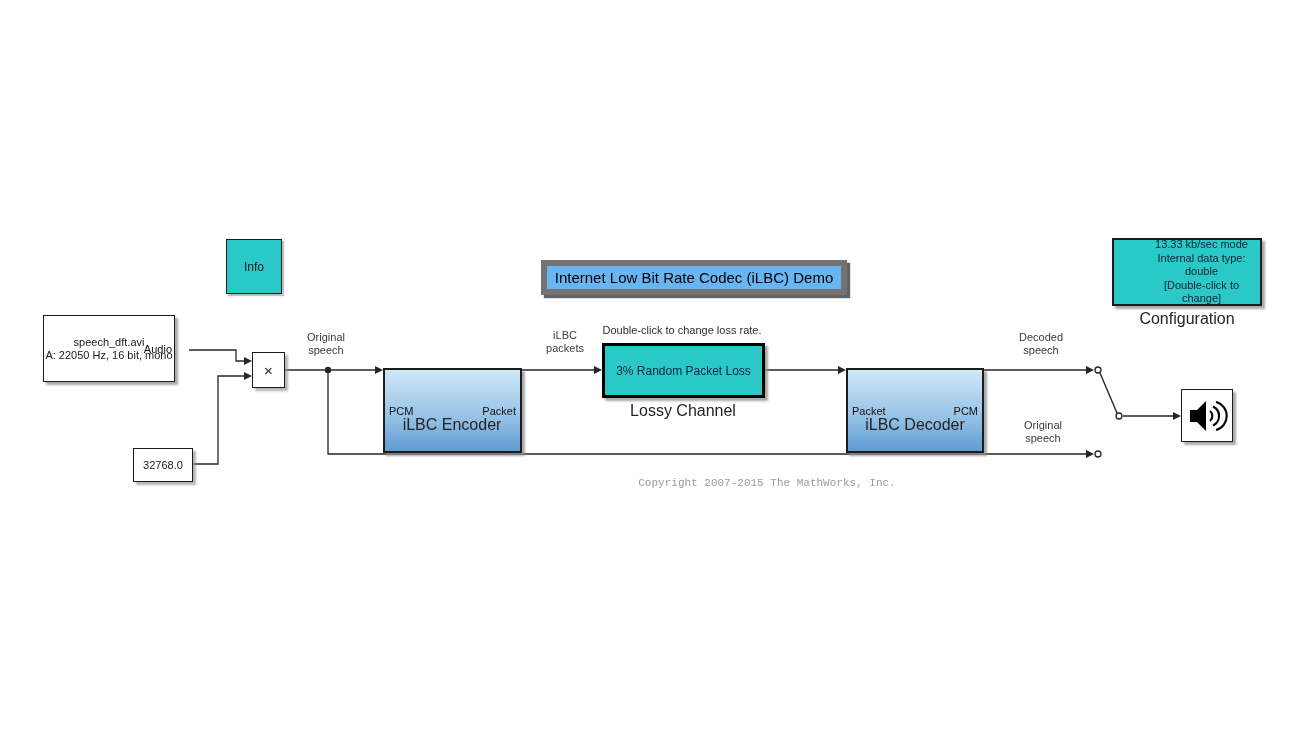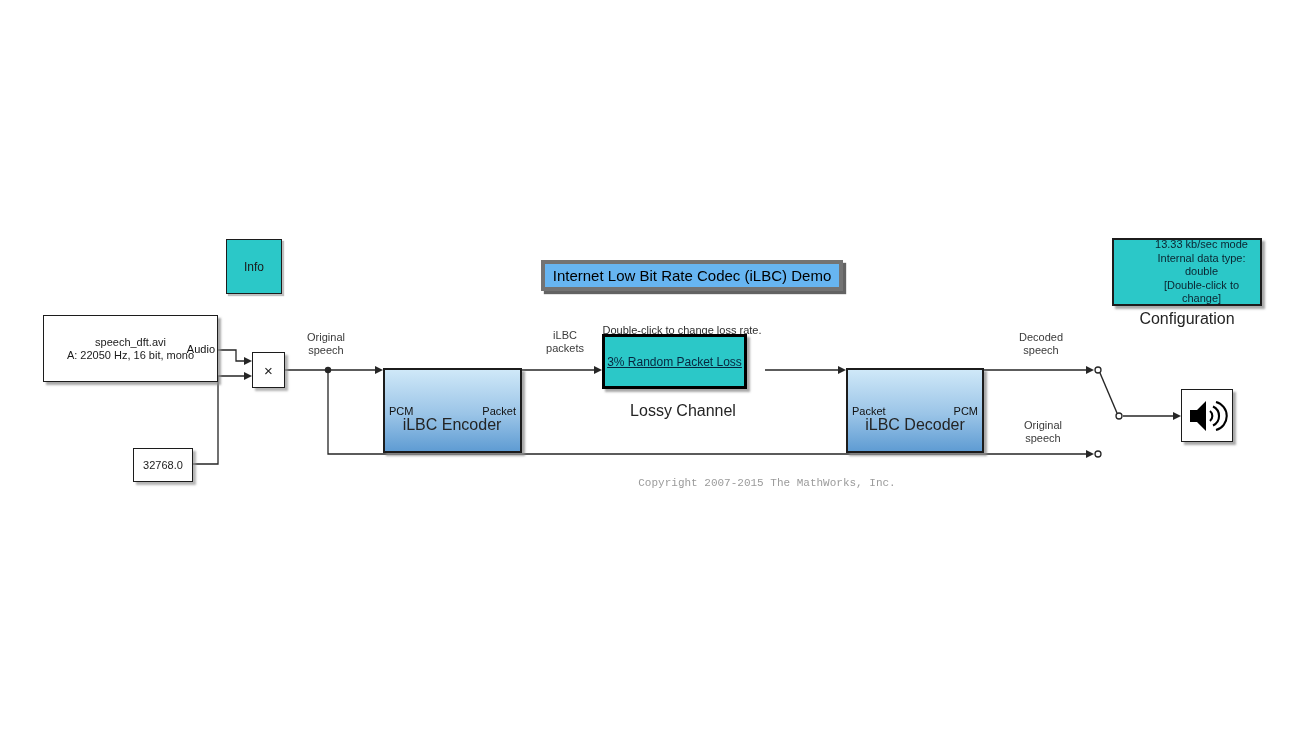--- a/index.html
+++ b/index.html
@@ -11,21 +11,21 @@
   .white{background:#fff;}
   .grad{background:linear-gradient(180deg,var(--block-gradient-top,#cfe8f8) 0%,
         var(--block-gradient-mid,#9ac4e7) 55%,var(--block-gradient-bottom,#5f9cd3) 100%);margin-top:40px;}
   .center-txt{display:flex;align-items:center;justify-content:center;text-align:center;}
   .caption{position:absolute;font-size:16px;color:#242424;transform:translateX(-50%);
            white-space:nowrap;}
   .siglabel{position:absolute;font-size:11px;line-height:13px;color:#3a3a3a;
             text-align:center;transform:translateX(-50%);white-space:pre-line;}
   .portlbl{position:absolute;top:50%;transform:translateY(-50%);font-size:11px;color:#111;}
   .title-ann{position:absolute;left:541px;top:260px;width:294px;height:23px;
-             background:var(--title-bg,#67b5f1);border:4px solid #737373;
+             background:var(--title-bg,#67b5f1);border:6px solid #737373;
              box-shadow:3px 3px 1px rgba(60,60,60,0.8);font-size:15px;color:#000;}
   .cfg-txt{width:100%;font-size:11px;line-height:13.5px;text-align:center;color:#0b2430;}
   .copyright{position:absolute;left:739px;top:477px;transform:translateX(-50%);
              font-family:"Liberation Mono","DejaVu Sans Mono",monospace;
              font-size:11px;color:var(--copyright-gray,#9b9b9b);white-space:nowrap;margin-left:28px;}
   svg.wires{position:absolute;left:0;top:0;}
   .wire{fill:none;stroke:var(--wire,#262626);stroke-width:1.3;}
   .arrow{fill:var(--wire,#262626);stroke:none;}
   .port-circle{fill:#fff;stroke:var(--wire,#262626);stroke-width:1.3;}
   .junction{fill:var(--wire,#262626);}
@@ -80,21 +80,21 @@
     <span>Internet Low Bit Rate Codec (iLBC) Demo</span>
   </div>
 
   <div class="blk teal center-txt" style="left:1112px;top:238px;width:150px;height:68px;padding-left:29px;">
     <div class="cfg-txt" style="white-space:pre-line;">13.33 kb/sec mode
 Internal data type: double
 [Double-click to change]</div>
   </div>
   <div class="caption" style="left:1187px;top:310px;">Configuration</div>
 
-  <div class="blk white" style="left:43px;top:315px;width:175px;height:67px;border-width:1.5px;">
+  <div class="blk white" style="left:43px;top:315px;width:132px;height:67px;border-width:1.5px;">
     <div style="position:absolute;left:0;right:0;top:20px;text-align:center;font-size:11px;line-height:13px;">
       <div>speech_dft.avi</div>
       <div>A: 22050 Hz, 16 bit, mono</div>
     </div>
     <span class="portlbl" style="right:2px;margin-left:17px;">Audio</span>
   </div>
 
   <div class="blk white center-txt" style="left:133px;top:448px;width:60px;height:34px;border-width:1.5px;box-shadow:2.5px 2.5px 2px rgba(150,150,150,0.7);font-size:11px;">
     <span>32768.0</span>
   </div>
@@ -103,21 +103,21 @@
     <span>×</span>
   </div>
 
   <div class="blk grad" style="left:383px;top:328px;width:139px;height:85px;">
     <span class="portlbl" style="left:4px;">PCM</span>
     <span class="portlbl" style="right:4px;">Packet</span>
   </div>
   <div class="caption" style="left:452px;top:416px;">iLBC Encoder</div>
 
   <div class="siglabel" style="left:682px;top:324px;color:#2d2d2d;">Double-click to change loss rate.</div>
-  <div class="blk teal center-txt" style="left:602px;top:334px;width:145px;height:55px;border-width:3px;border-color:#000;font-size:12px;color:var(--lossy-text,#06263f);text-decoration:underline;">
+  <div class="blk teal center-txt" style="left:602px;top:343px;width:163px;height:55px;border-width:3px;border-color:#000;font-size:12px;color:var(--lossy-text,#06263f);">
     <span>3% Random Packet Loss</span>
   </div>
   <div class="caption" style="left:683px;top:402px;">Lossy Channel</div>
 
   <div class="blk grad" style="left:846px;top:328px;width:138px;height:85px;">
     <span class="portlbl" style="left:4px;">Packet</span>
     <span class="portlbl" style="right:4px;">PCM</span>
   </div>
   <div class="caption" style="left:915px;top:416px;">iLBC Decoder</div>
 

